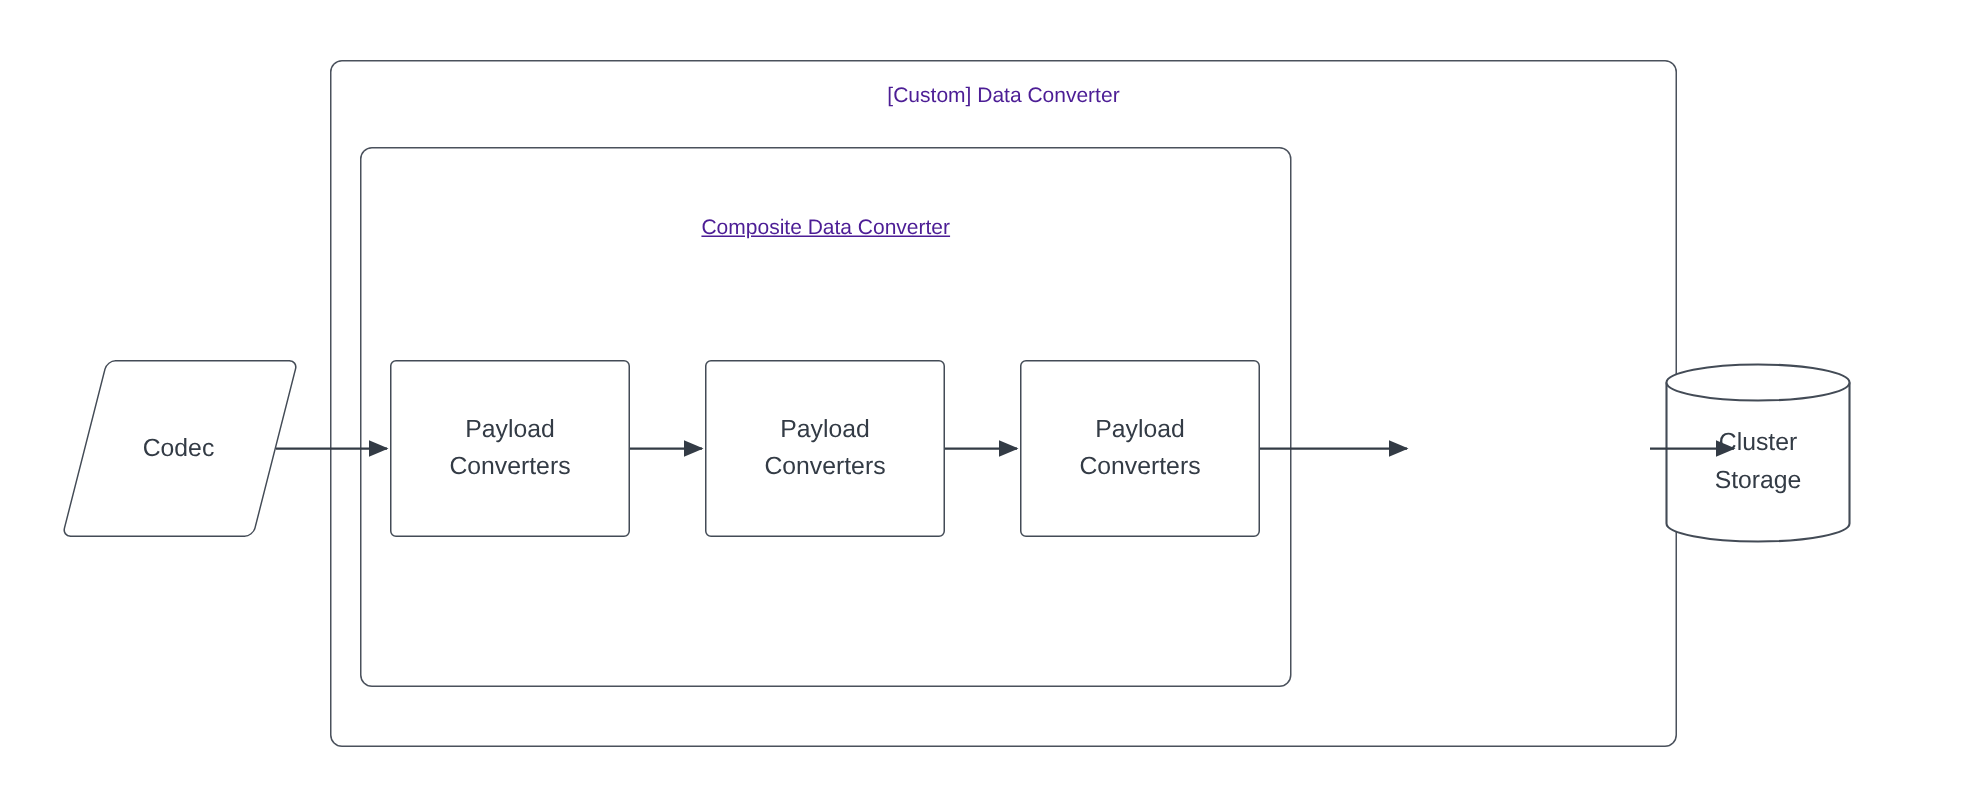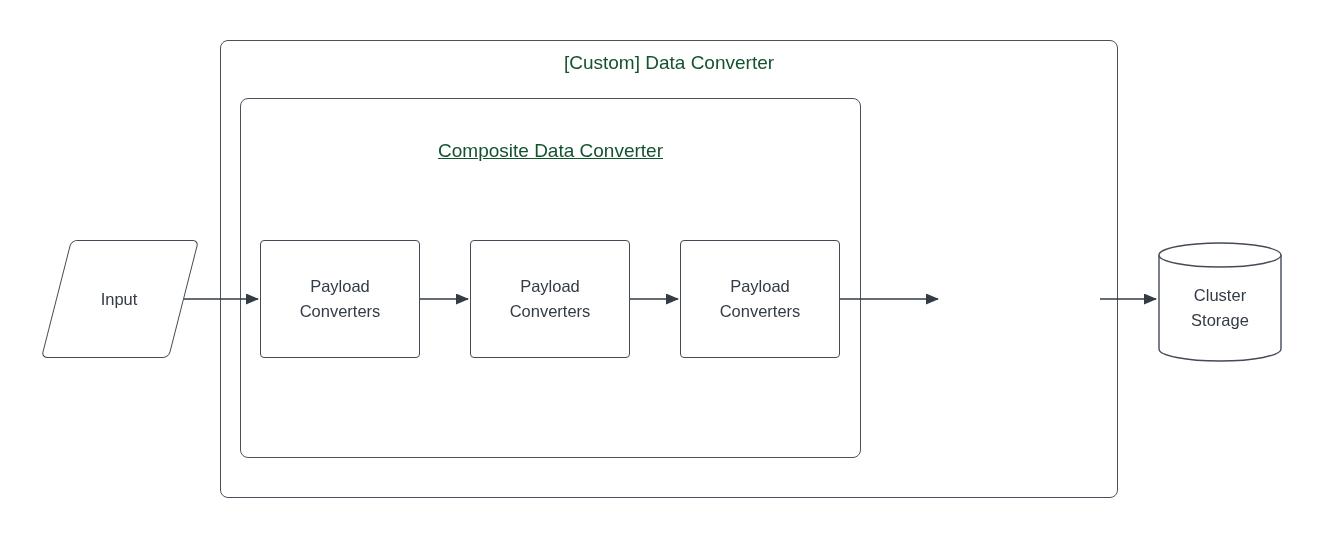--- a/index.html
+++ b/index.html
@@ -15,23 +15,23 @@
     position:absolute;
     background:transparent;
     border:1px solid #4a515c;
     border-radius:8px;
     box-sizing:border-box;
   }
   .group-title{
     position:absolute;
     left:0;right:0;
     text-align:center;
-    font-size:19px;
+    font-size:14px;
     line-height:20px;
-    color:#14532d;
+    color:#4c1d95;
     white-space:nowrap;
   }
   .node{
     position:absolute;
     background:#ffffff;
     border:1px solid #434b56;
     border-radius:4px;
     box-sizing:border-box;
     display:flex;
     align-items:center;
@@ -71,21 +71,21 @@
   .input-label-layer{
     position:absolute;
     left:40px;top:240px;
     width:158px;height:118px;
     display:flex;align-items:center;justify-content:center;
     z-index:3;
   }
   
   .cyl-wrap{
     position:absolute;
-    left:1158px;top:240px;
+    left:1110px;top:240px;
     width:124px;height:124px;
     z-index:2;
   }
   .cyl-wrap svg{position:absolute;left:0;top:0;}
   .cyl-label-layer{
     position:absolute;
     left:0;top:12px;right:0;bottom:0;
     display:flex;align-items:center;justify-content:center;
     z-index:3;
   }
@@ -104,21 +104,21 @@
   <div class="group-box" style="left:220px;top:40px;width:898px;height:458px;">
     <div class="group-title" style="top:12px;">[Custom] Data Converter</div>
   </div>
 
   <div class="group-box" style="left:240px;top:98px;width:621px;height:360px;">
     <div class="group-title" style="top:42px;text-decoration:underline;">Composite Data Converter</div>
   </div>
 
   <div class="skew-shape"></div>
   <div class="input-label-layer">
-    <span class="node-label">Input</span>
+    <span class="node-label">Codec</span>
   </div>
 
   <div class="node" style="left:260px;top:240px;width:160px;height:118px;">
     <span class="node-label narrow">Payload Converters</span>
   </div>
   <div class="node" style="left:470px;top:240px;width:160px;height:118px;">
     <span class="node-label narrow">Payload Converters</span>
   </div>
   <div class="node" style="left:680px;top:240px;width:160px;height:118px;">
     <span class="node-label narrow">Payload Converters</span>

